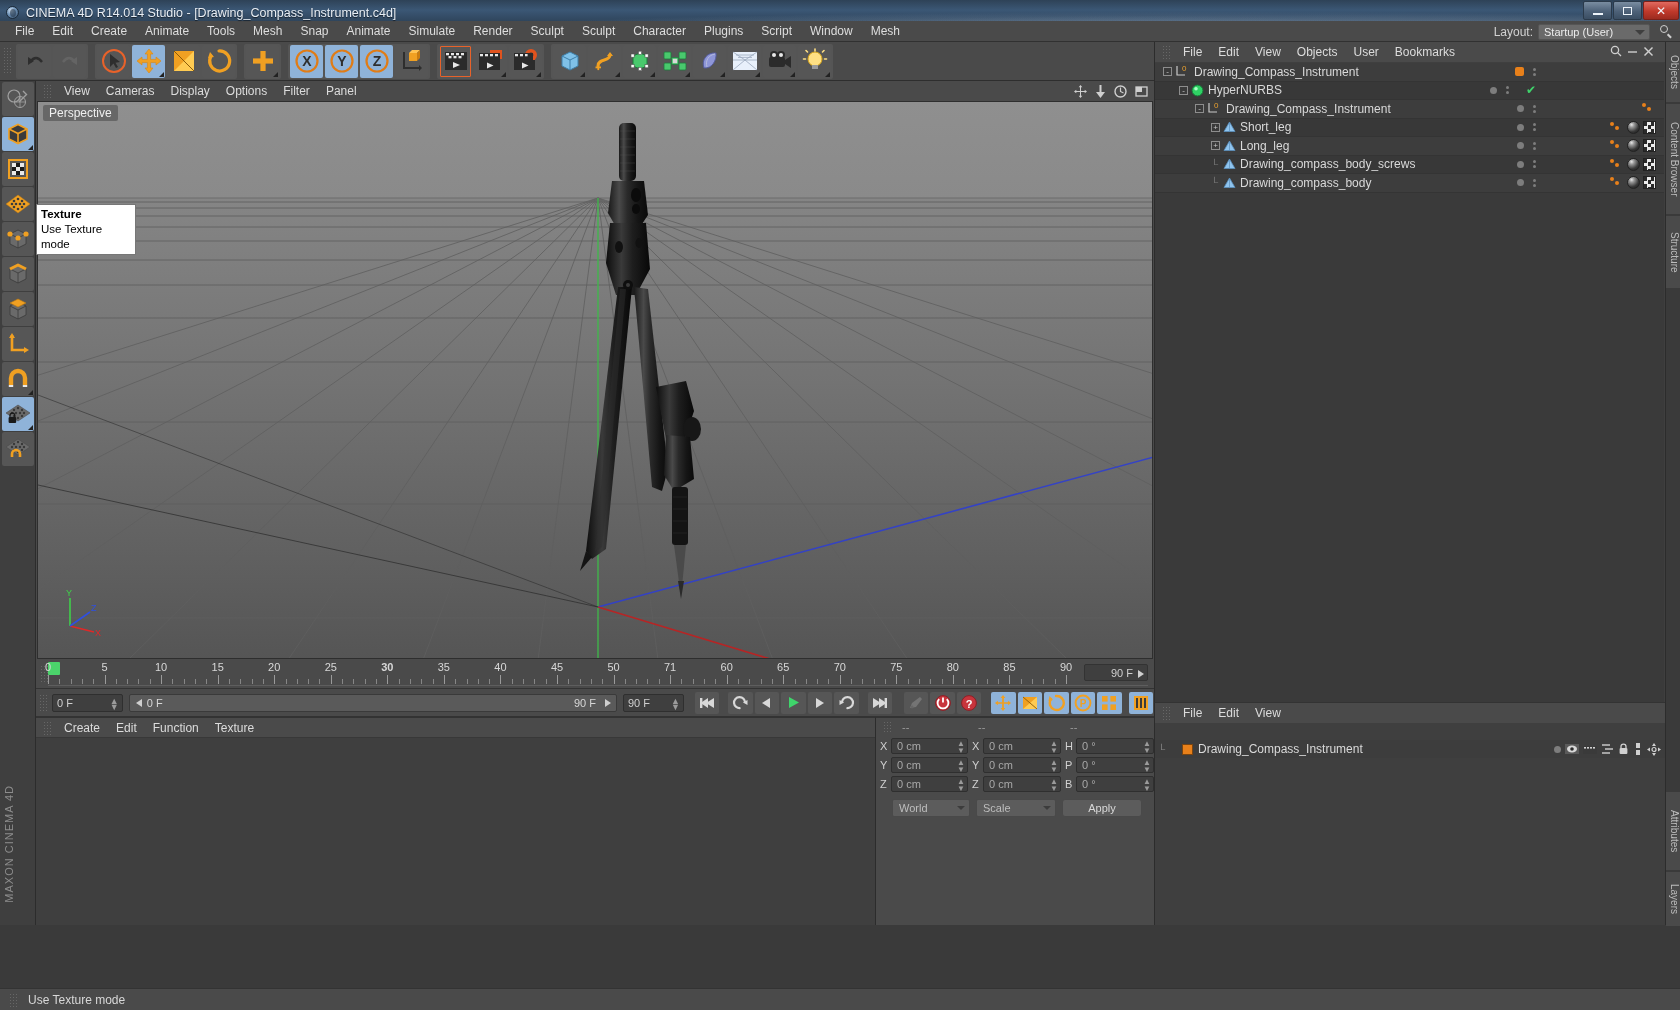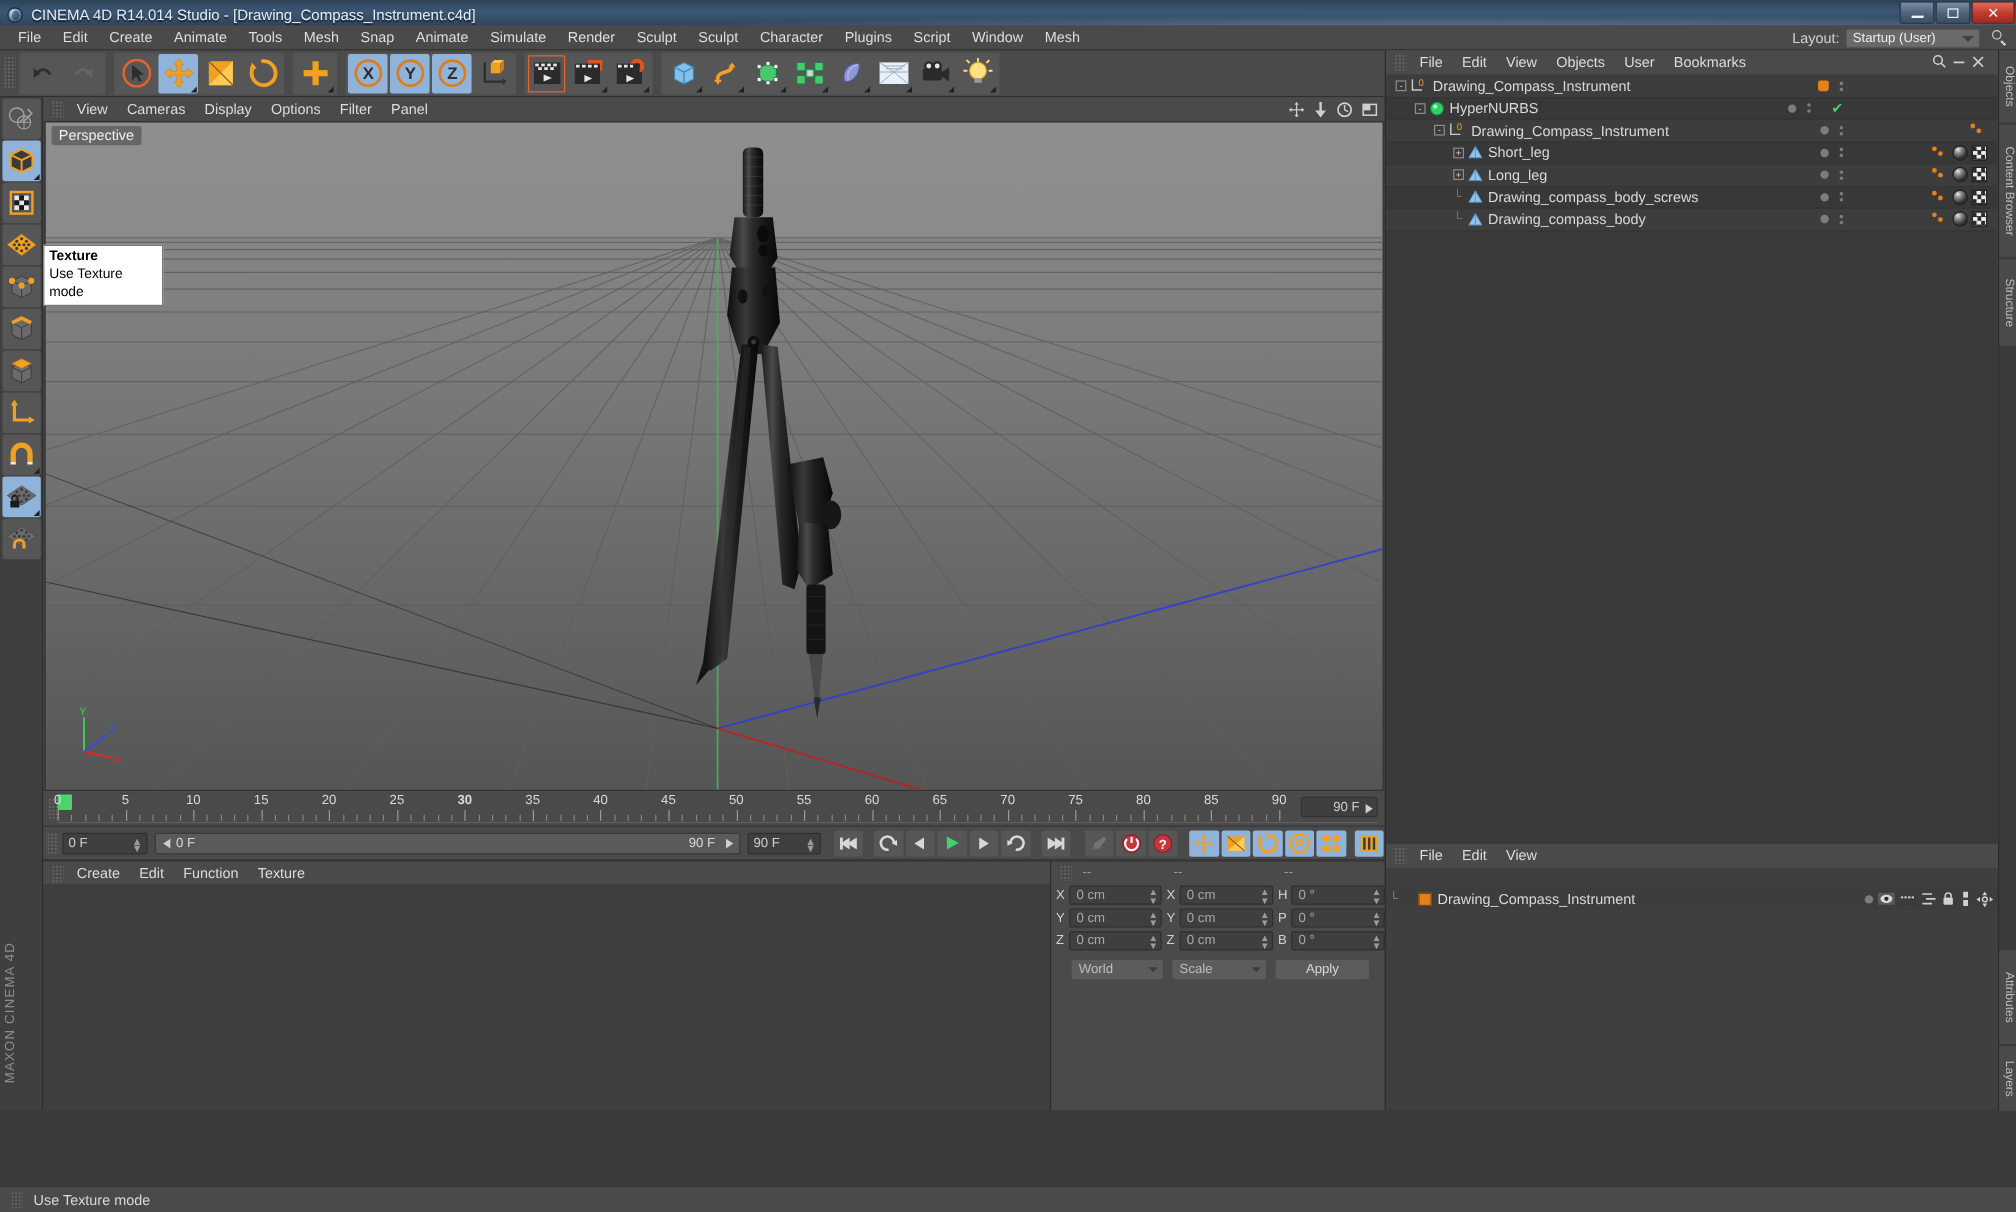--- a/index.html
+++ b/index.html
@@ -1003,21 +1003,21 @@
         <div class="tl-minor" style="left: 520.311px;"></div>
         <div class="tl-minor" style="left: 531.622px;"></div>
         <div class="tl-minor" style="left: 542.933px;"></div>
         <div class="tl-minor" style="left: 554.244px;"></div>
         <div class="tl-tick-label" style="left: 565.556px;">50</div>
         <div class="tl-major" style="left: 565.556px;"></div>
         <div class="tl-minor" style="left: 576.867px;"></div>
         <div class="tl-minor" style="left: 588.178px;"></div>
         <div class="tl-minor" style="left: 599.489px;"></div>
         <div class="tl-minor" style="left: 610.8px;"></div>
-        <div class="tl-tick-label" style="left: 622.111px;">55</div>
+        <div class="tl-tick-label" style="left: 622.111px;">71</div>
         <div class="tl-major" style="left: 622.111px;"></div>
         <div class="tl-minor" style="left: 633.422px;"></div>
         <div class="tl-minor" style="left: 644.733px;"></div>
         <div class="tl-minor" style="left: 656.044px;"></div>
         <div class="tl-minor" style="left: 667.356px;"></div>
         <div class="tl-tick-label" style="left: 678.667px;">60</div>
         <div class="tl-major" style="left: 678.667px;"></div>
         <div class="tl-minor" style="left: 689.978px;"></div>
         <div class="tl-minor" style="left: 701.289px;"></div>
         <div class="tl-minor" style="left: 712.6px;"></div>

